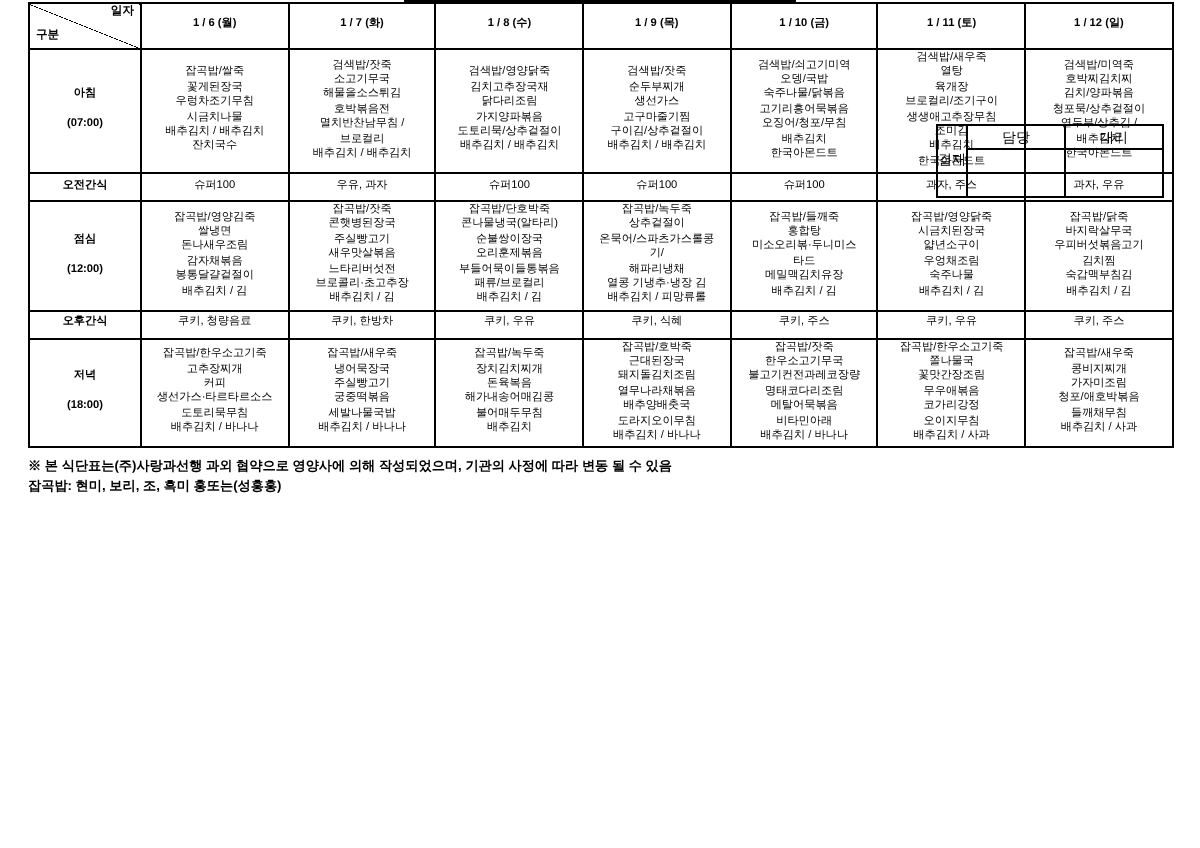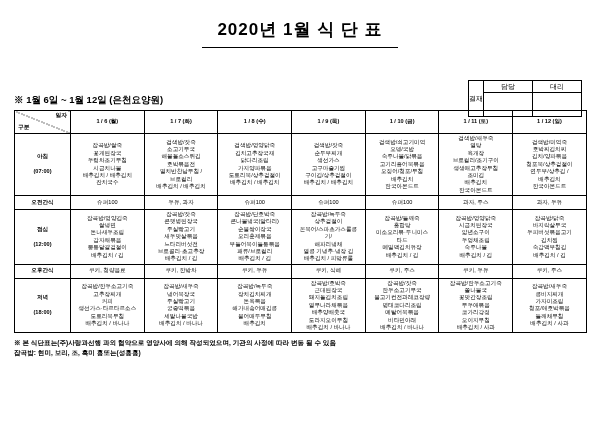--- a/index.html
+++ b/index.html
@@ -133,38 +133,36 @@
   }
   .footnote .f2 {
     display: block;
   }
 </style>
 </head>
 <body>
 
 <div class="page">
 
-  <div class="title">2020년 1월 식 단 표</div>
   <div class="title-underline"></div>
 
   <table class="approval">
     <tbody>
         <tr>
       <td class="appr-label" rowspan="2">결재</td>
       <td class="appr-head">담당</td>
       <td class="appr-head">대리</td>
     </tr>
     <tr>
       <td class="appr-body"></td>
       <td class="appr-body"></td>
     </tr>
   </tbody>
     </table>
 
-  <div class="period">※ 1월 6일 ~ 1월 12일 (은천요양원)</div>
 
   <table class="menu">
     <colgroup>
       <col style="width:56px">
       <col style="width:73.7px">
         <col style="width:73.7px">
         <col style="width:73.7px">
       <col style="width:73.7px">
         <col style="width:73.7px">
         <col style="width:73.7px">

